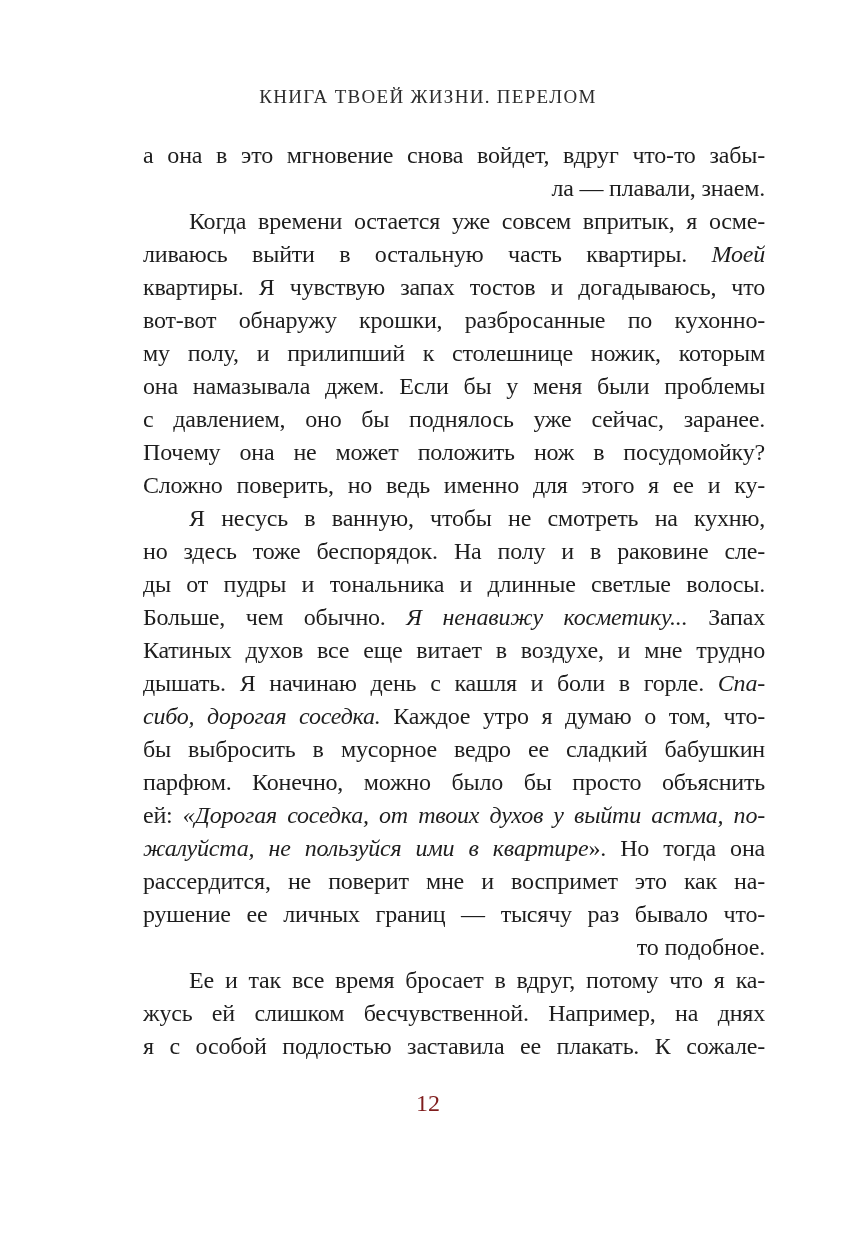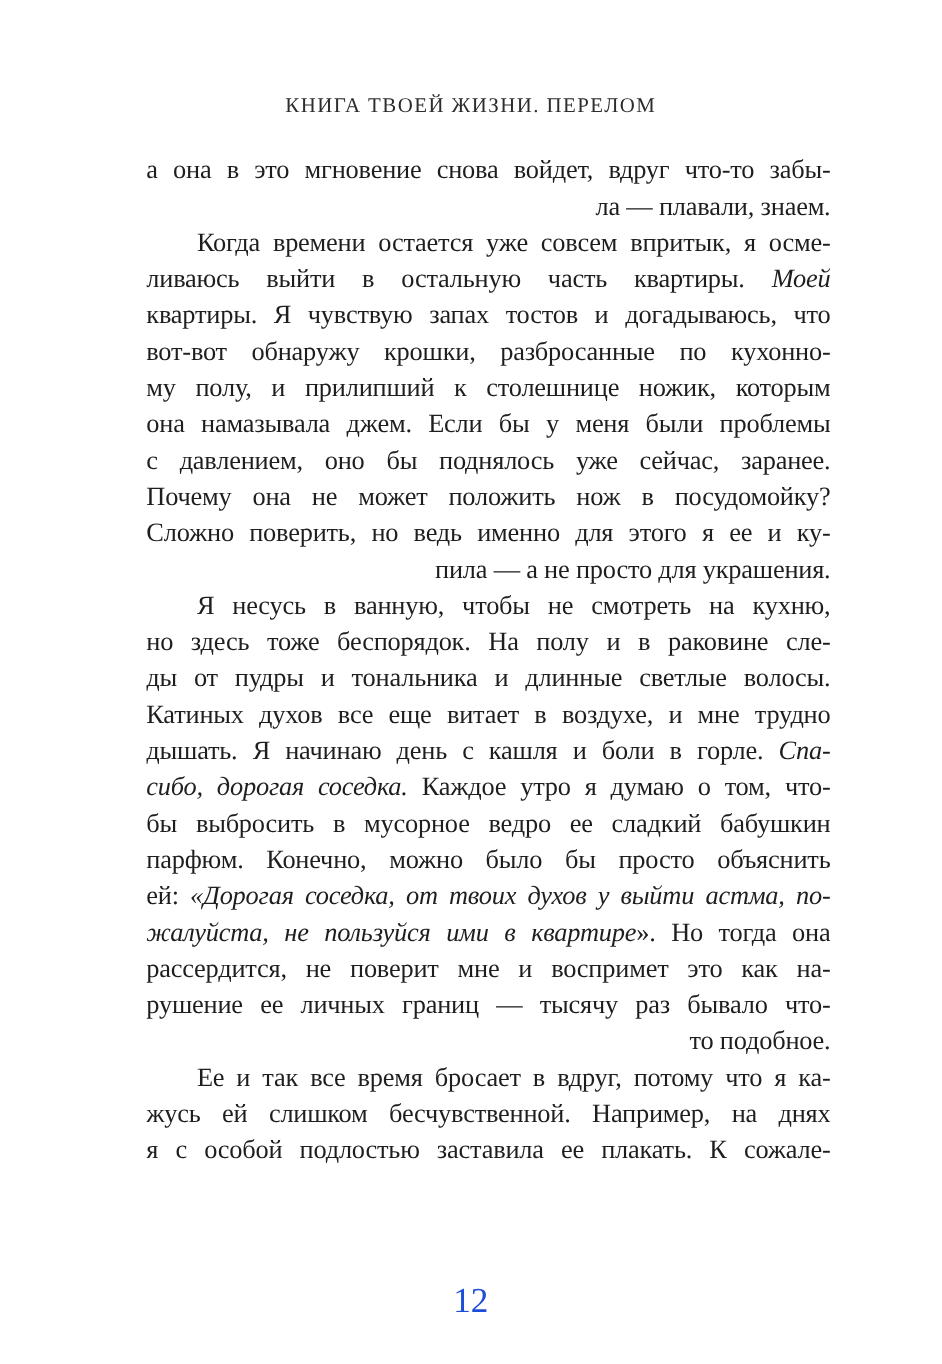--- a/index.html
+++ b/index.html
@@ -21,71 +21,71 @@
     width: 100%;
     text-align: center;
     font-size: 19px;
     letter-spacing: 1.3px;
     color: #2d2d2d;
     font-weight: 400;
   }
   .text-block {
     position: absolute;
     top: 139px;
-    left: 133px;
+    left: 143px;
     width: 622px;
   }
   .line {
     height: 33px;
     line-height: 33px;
     font-size: 24px;
     letter-spacing: -0.2px;
     overflow: hidden;
     text-align: right;
     white-space: nowrap;
   }
   .line.just {
     white-space: normal;
     text-align: justify;
     text-align-last: justify;
   }
   .line.indent { padding-left: 46px; }
   .seg.it { font-style: italic; margin-top: 28px; }
   .folio {
     position: absolute;
-    top: 1164px;
+    top: 1090px;
     left: 0;
     width: 100%;
     text-align: center;
-    font-size: 32px;
-    color: #1d4ed8;
+    font-size: 24px;
+    color: #7f1d1d;
   }
 </style>
 </head>
 <body>
 
 <div class="page">
   <div class="running-head">КНИГА ТВОЕЙ ЖИЗНИ. ПЕРЕЛОМ</div>
 
   <div class="text-block">
       <div class="line just"><span class="seg">а она в это мгновение снова войдет, вдруг что-то забы-</span></div>
       <div class="line"><span class="seg">ла — плавали, знаем.</span></div>
       <div class="line just indent"><span class="seg">Когда времени остается уже совсем впритык, я осме-</span></div>
       <div class="line just"><span class="seg">ливаюсь выйти в остальную часть квартиры. </span><span class="seg it">Моей</span></div>
       <div class="line just"><span class="seg">квартиры. Я чувствую запах тостов и догадываюсь, что</span></div>
       <div class="line just"><span class="seg">вот-вот обнаружу крошки, разбросанные по кухонно-</span></div>
       <div class="line just"><span class="seg">му полу, и прилипший к столешнице ножик, которым</span></div>
       <div class="line just"><span class="seg">она намазывала джем. Если бы у меня были проблемы</span></div>
       <div class="line just"><span class="seg">с давлением, оно бы поднялось уже сейчас, заранее.</span></div>
       <div class="line just"><span class="seg">Почему она не может положить нож в посудомойку?</span></div>
       <div class="line just"><span class="seg">Сложно поверить, но ведь именно для этого я ее и ку-</span></div>
-      <div class="line"><span class="seg">пила — а не просто для украшения.</span></div>
       <div class="line just indent"><span class="seg">Я несусь в ванную, чтобы не смотреть на кухню,</span></div>
       <div class="line just"><span class="seg">но здесь тоже беспорядок. На полу и в раковине сле-</span></div>
       <div class="line just"><span class="seg">ды от пудры и тональника и длинные светлые волосы.</span></div>
+      <div class="line just"><span class="seg">Больше, чем обычно. </span><span class="seg it">Я ненавижу косметику...</span><span class="seg"> Запах</span></div>
       <div class="line just"><span class="seg">Катиных духов все еще витает в воздухе, и мне трудно</span></div>
       <div class="line just"><span class="seg">дышать. Я начинаю день с кашля и боли в горле. </span><span class="seg it">Спа-</span></div>
       <div class="line just"><span class="seg it">сибо, дорогая соседка.</span><span class="seg"> Каждое утро я думаю о том, что-</span></div>
       <div class="line just"><span class="seg">бы выбросить в мусорное ведро ее сладкий бабушкин</span></div>
       <div class="line just"><span class="seg">парфюм. Конечно, можно было бы просто объяснить</span></div>
       <div class="line just"><span class="seg">ей: </span><span class="seg it">«Дорогая соседка, от твоих духов у выйти астма, по-</span></div>
       <div class="line just"><span class="seg it">жалуйста, не пользуйся ими в квартире</span><span class="seg">». Но тогда она</span></div>
       <div class="line just"><span class="seg">рассердится, не поверит мне и воспримет это как на-</span></div>
       <div class="line just"><span class="seg">рушение ее личных границ — тысячу раз бывало что-</span></div>
       <div class="line"><span class="seg">то подобное.</span></div>

